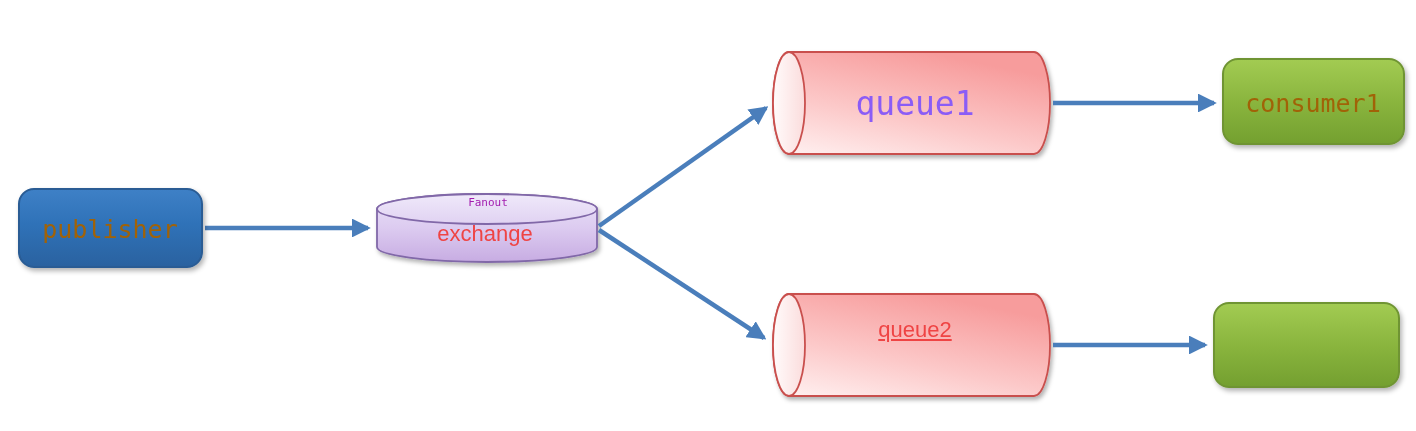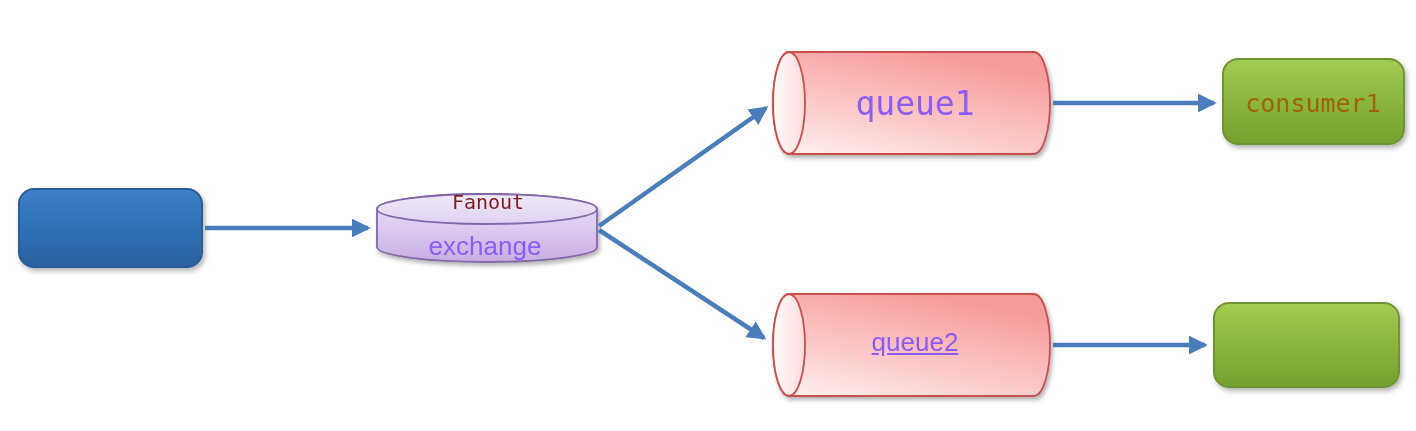--- a/index.html
+++ b/index.html
@@ -31,22 +31,22 @@
   .label{
     position:absolute;z-index:3;
     transform:translate(-50%,-50%);
     white-space:nowrap;
     line-height:1;
   }
   .label.mono{font-family:"DejaVu Sans Mono", monospace;}
   .label.sans{font-family:"Liberation Sans", sans-serif;}
   .label.white{color:#a16207;font-size:25px;}
   .label.dark{color:#8b5cf6;font-size:33px;}
-  .label.dark-sans{color:#8b5cf6;font-size:26px;margin-top:12px;}
-  .label.gray{color:#7f1d1d;font-size:20px;}
+  .label.dark-sans{color:#ef4444;font-size:22px;}
+  .label.gray{color:#a21caf;font-size:11px;}
   .lbl-publisher{left:110px;top:229px;}
   .lbl-fanout{left:488px;top:202px;}
   .lbl-exchange{left:485px;top:234px;}
   .lbl-queue1{left:915px;top:103px;}
   .lbl-queue2{left:915px;top:330px;text-decoration:underline;}
   .lbl-consumer1{left:1313px;top:103px;}
   .lbl-consumer2{left:1306px;top:346px;}
 </style>
 </head>
 <body>
@@ -100,19 +100,20 @@
     <line x1="599" y1="226" x2="766" y2="108" stroke="#4A7EBB" stroke-width="4.5" marker-end="url(#arrowHead)"></line>
     <line x1="599" y1="230" x2="764" y2="338" stroke="#4A7EBB" stroke-width="4.5" marker-end="url(#arrowHead)"></line>
     <line x1="1053" y1="103" x2="1214" y2="103" stroke="#4A7EBB" stroke-width="4.5" marker-end="url(#arrowHead)"></line>
     <line x1="1053" y1="345" x2="1205" y2="345" stroke="#4A7EBB" stroke-width="4.5" marker-end="url(#arrowHead)"></line>
   </svg>
 
   <div class="node blue"></div>
   <div class="node green c1"></div>
   <div class="node green c2"></div>
 
+  <div class="label mono white lbl-publisher">publisher</div>
   <div class="label mono gray lbl-fanout">Fanout</div>
   <div class="label sans dark-sans lbl-exchange">exchange</div>
   <div class="label mono dark lbl-queue1">queue1</div>
   <div class="label sans dark-sans lbl-queue2">queue2</div>
   <div class="label mono white lbl-consumer1">consumer1</div>
 
 </div>
 
 </body></html>

